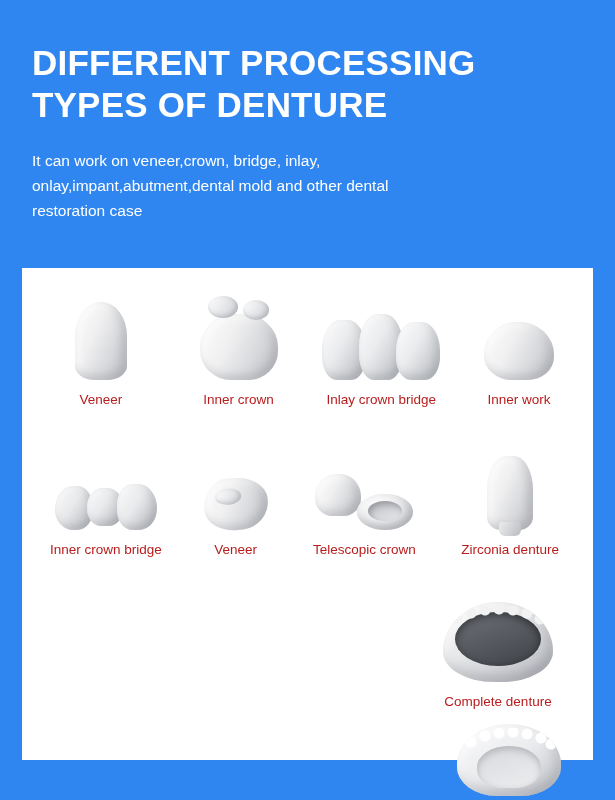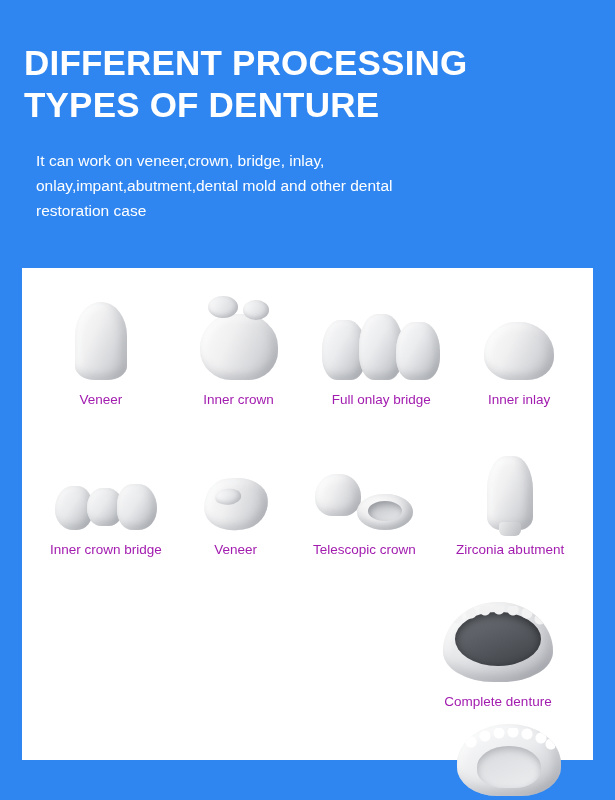--- a/index.html
+++ b/index.html
@@ -14,37 +14,37 @@
     overflow: hidden;
   }
   .page {
     position: relative;
     width: 615px;
     height: 800px;
     background: #2f86f0;
     box-sizing: border-box;
   }
   .header {
-    padding: 42px 32px 0 24px;
+    padding: 42px 32px 0 32px;
   }
   .title {
     color: #ffffff;
     font-size: 35px;
     line-height: 42px;
     font-weight: bold;
     letter-spacing: 0.2px;
     margin: 0 0 22px 0;
     text-transform: uppercase;
     max-width: 520px;
   }
   .subtitle {
     color: #ffffff;
     font-size: 15.5px;
     line-height: 25px;
-    margin: 12px;
+    margin: 0;
     max-width: 400px;
     font-weight: 400;
   }
   .card {
     position: absolute;
     left: 22px;
     top: 268px;
     width: 571px;
     height: 492px;
     background: #ffffff;
@@ -68,21 +68,21 @@
   }
   .thumb {
     display: flex;
     align-items: flex-end;
     justify-content: center;
     position: relative;
   }
   .caption {
     margin-top: 12px;
     font-size: 13.5px;
-    color: #a21caf;
+    color: #b91c1c;
     text-align: center;
     white-space: nowrap;
     line-height: 16px;
   }
   
   .tooth {
     background: linear-gradient(115deg, #fdfdfd 0%, #f0f0f1 38%, #d8d9dc 68%, #b9bbbf 100%);
     box-shadow: inset -4px -4px 10px rgba(140,143,150,0.45), inset 3px 3px 8px rgba(255,255,255,0.9);
   }
   
@@ -284,27 +284,27 @@
           <div class="tooth sh-crown"></div>
         </div>
         <div class="caption">Inner crown</div>
       </div>
       <div class="item" style="width:150px">
         <div class="thumb sh-bridge" style="height:90px">
           <div class="unit u1"></div>
             <div class="unit u2"></div>
             <div class="unit u3"></div>
         </div>
-        <div class="caption">Full onlay bridge</div>
+        <div class="caption">Inlay crown bridge</div>
       </div>
       <div class="item" style="width:130px">
         <div class="thumb" style="height:90px">
           <div class="tooth sh-inner"></div>
         </div>
-        <div class="caption">Inner inlay</div>
+        <div class="caption">Inner work</div>
       </div>
     </div>
 
     <div class="row row-2">
       <div class="item" style="width:148px">
         <div class="thumb sh-innerbridge" style="height:80px">
           <div class="unit b1"></div>
             <div class="unit b2"></div>
             <div class="unit b3"></div>
         </div>
@@ -320,21 +320,21 @@
         <div class="thumb sh-telescopic" style="height:80px">
           <div class="tooth sh-tele-top"></div>
             <div class="sh-tele-ring"></div>
         </div>
         <div class="caption">Telescopic crown</div>
       </div>
       <div class="item" style="width:146px">
         <div class="thumb" style="height:80px">
           <div class="tooth sh-abutment"></div>
         </div>
-        <div class="caption">Zirconia abutment</div>
+        <div class="caption">Zirconia denture</div>
       </div>
     </div>
 
     <div class="row row-3">
       <div class="item" style="width:170px">
         <div class="thumb" style="height:86px">
           <div class="sh-denture">
               <div class="gum"></div>
               <div class="cusps"></div>
             </div>

